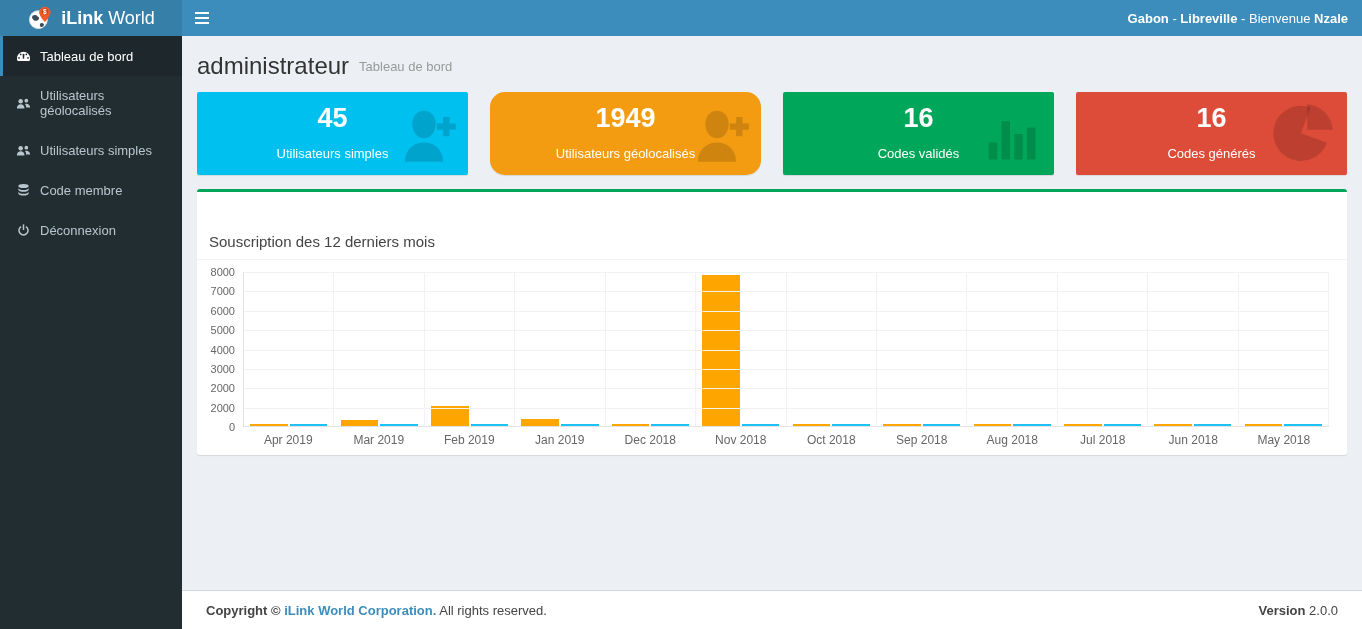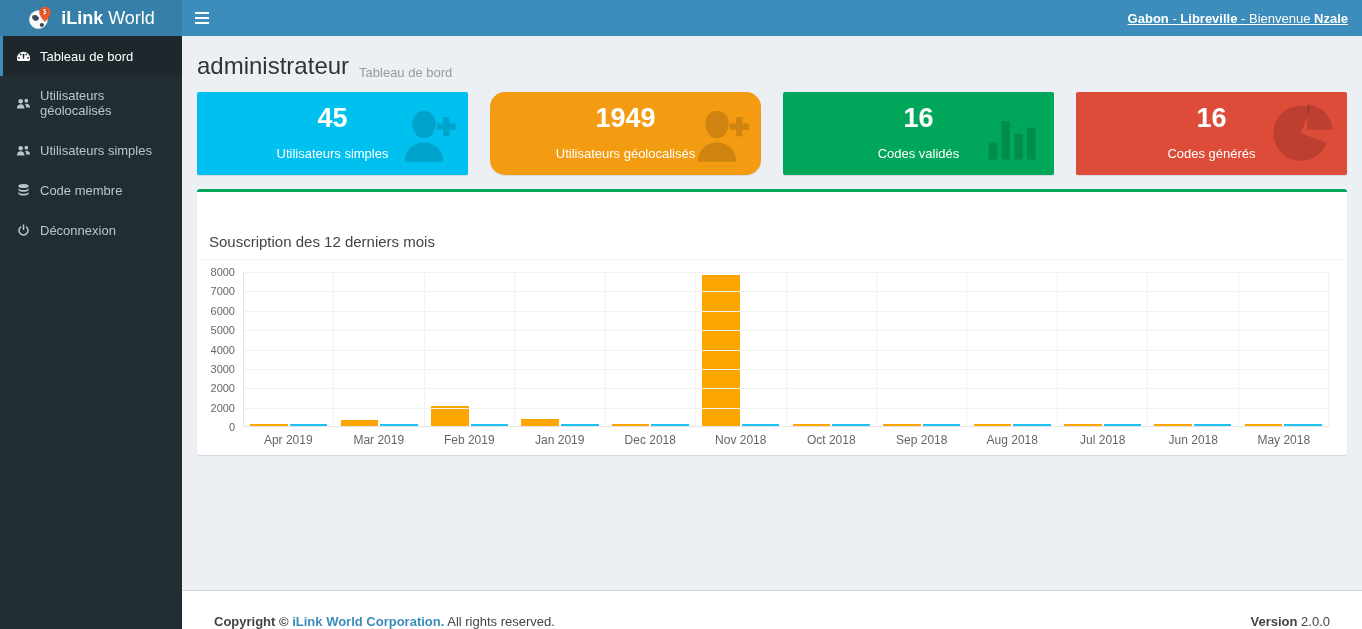--- a/index.html
+++ b/index.html
@@ -6,33 +6,33 @@
   html,body { width:1362px; height:629px; overflow:hidden; }
   body { font-family:"Liberation Sans", sans-serif; background:#ecf0f5; position:relative; }
 
   
   .topbar { position:absolute; top:0; left:0; right:0; height:36px; display:flex; }
   .brand { width:182px; height:36px; background:#367fa9; color:#fff; display:flex; align-items:center; justify-content:center; gap:8px; font-size:18px; }
   .brand .bold { font-weight:bold; }
   .navbar { flex:1; background:#3c8dbc; display:flex; align-items:center; justify-content:space-between; }
   .hamburger { width:40px; height:36px; display:flex; flex-direction:column; align-items:center; justify-content:center; gap:3px; cursor:pointer; }
   .hamburger span { display:block; width:14px; height:2px; background:#fff; }
-  .greeting { color:#fff; font-size:13px; padding-right:14px;text-decoration:underline; }
+  .greeting { color:#fff; font-size:13px; padding-right:14px; }
   .greeting b { font-weight:bold; }
 
   
   .sidebar { position:absolute; top:36px; left:0; bottom:0; width:182px; background:#222d32; }
   .side-item { display:flex; align-items:center; gap:9px; padding:12px 10px 12px 12px; font-size:13px; color:#b8c7ce; cursor:pointer; border-left:3px solid transparent; }
   .side-item.active { background:#1e282c; color:#fff; border-left-color:#3c8dbc; }
   .side-item .sicon { width:16px; height:16px; flex:0 0 16px; display:inline-flex; align-items:center; justify-content:center; }
   .side-item .sicon svg { width:15px; height:15px; fill:currentColor; }
 
   
   .content { position:absolute; top:36px; left:182px; right:0; bottom:39px; background:#ecf0f5; padding:10px 10px 0 10px; overflow:hidden; }
-  .page-head { display:flex; align-items:flex-end; gap:10px; padding:6px 5px 12px 5px; }
+  .page-head { display:flex; align-items:center; gap:10px; padding:6px 5px 12px 5px; }
   .page-head h1 { font-size:24px; font-weight:normal; color:#333; }
   .page-head small { font-size:13px; color:#999; }
 
   .cards { display:grid; grid-template-columns:repeat(4,1fr); gap:22px; padding:0 5px;text-align:center; }
   .card { position:relative; height:83px; border-radius:2px; color:#fff; padding:10px 12px; overflow:hidden; box-shadow:0 1px 1px rgba(0,0,0,0.1); }
   .card .num { font-size:27px; font-weight:bold; line-height:1.2; }
   .card .lbl { font-size:13px; margin-top:12px; }
   .card .cicon { position:absolute; right:10px; top:8px; width:68px; height:68px; color:rgba(0,0,0,0.15); }
   .card .cicon svg { width:100%; height:100%; fill:currentColor; }
 
@@ -46,21 +46,21 @@
   .plot-wrap { flex:1; padding-right:6px; }
   .plot { position:relative; height:155px; margin-top:2px; border-left:1px solid #e3e3e3; border-bottom:1px solid #e3e3e3; }
   .gridline { position:absolute; left:0; right:0; border-top:1px solid #f2f2f2; }
   .groups { position:absolute; top:0; left:0; right:0; bottom:0; display:flex; }
   .bar-group { flex:1; display:flex; align-items:flex-end; justify-content:center; gap:2px; border-right:1px solid #f2f2f2; }
   .bar { width:42%; }
   .x-labels { display:flex; padding-top:6px; }
   .x-labels .xlab { flex:1; text-align:center; font-size:12px; color:#666; }
 
   
-  .footer { position:absolute; bottom:0; left:182px; right:0; height:39px; background:#fff; border-top:1px solid #d2d6de; display:flex; align-items:flex-end; justify-content:space-between; padding:0 32px; font-size:13px; color:#444; }
+  .footer { position:absolute; bottom:0; left:182px; right:0; height:39px; background:#fff; border-top:1px solid #d2d6de; display:flex; align-items:center; justify-content:space-between; padding:0 24px; font-size:13px; color:#444; }
   .footer a { color:#3c8dbc; font-weight:bold; text-decoration:none; cursor:pointer; }
   .footer b { font-weight:bold; }
 </style>
 </head>
 <body>
 
 <div class="topbar">
   <div class="brand">
     <span style="display:inline-flex;">
       <svg width="26" height="26" viewBox="0 0 32 32">

